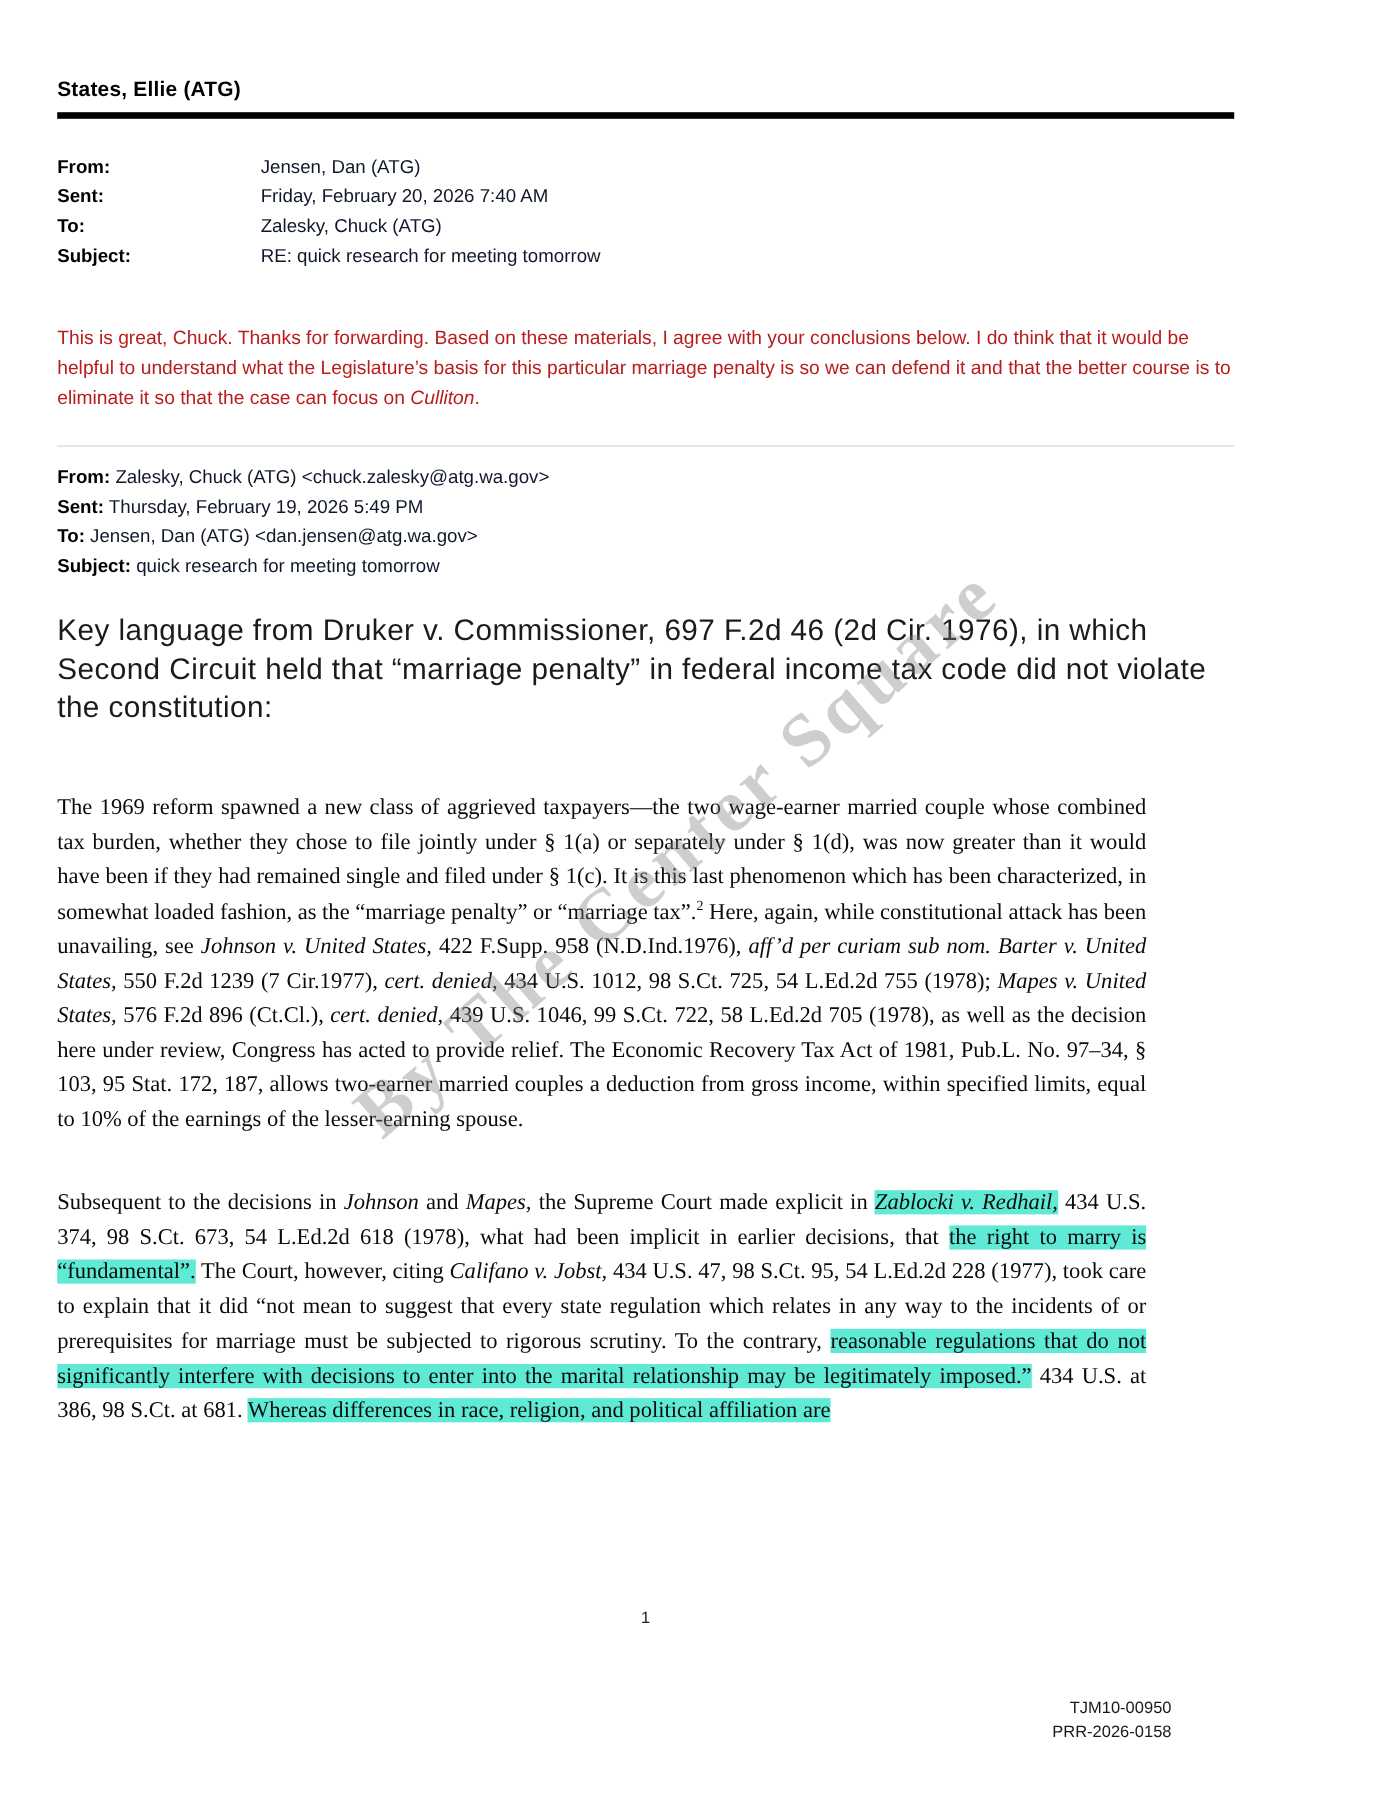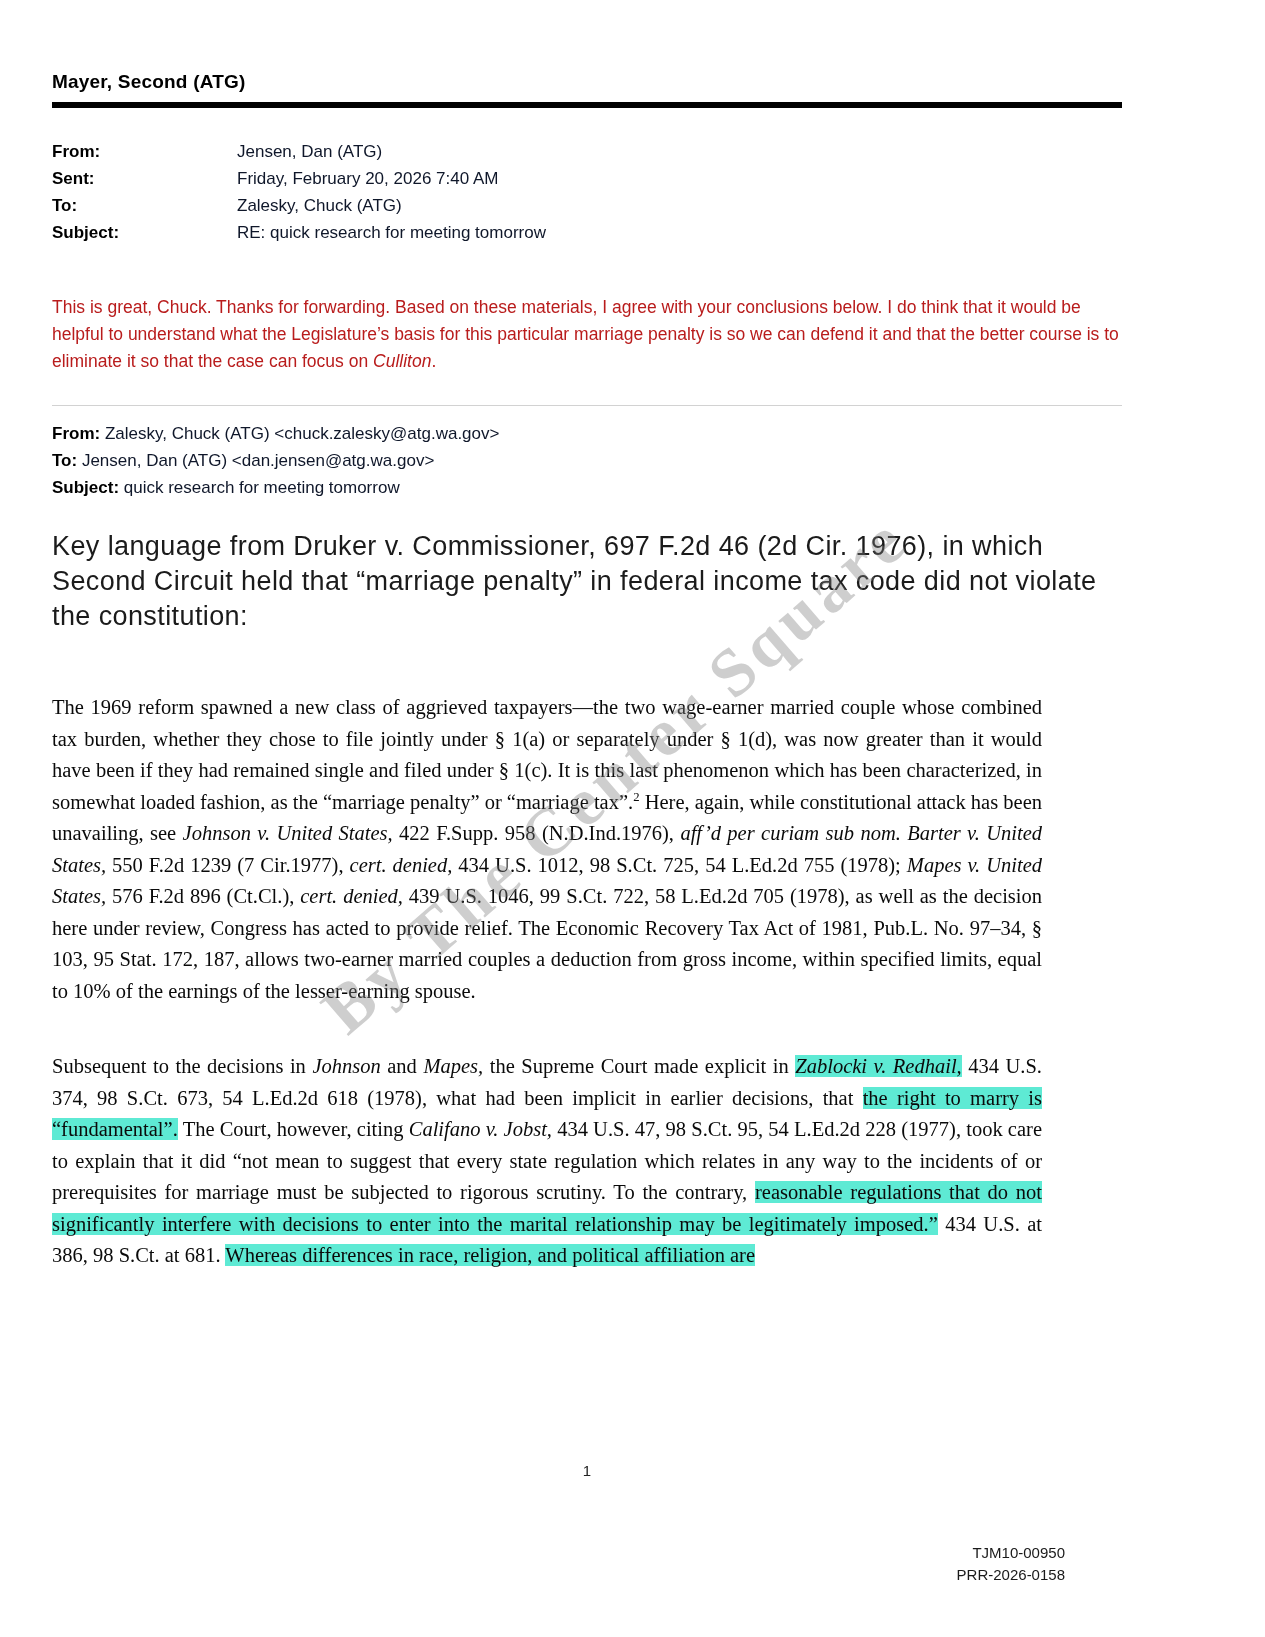--- a/index.html
+++ b/index.html
@@ -120,21 +120,21 @@
 </style>
 </head>
 <body>
 
 <div class="page">
 
   <div class="watermark">By The Center Square</div>
 
   <div class="content">
 
-    <div class="sender-name">Mayer, Second (ATG)</div>
+    <div class="sender-name">States, Ellie (ATG)</div>
     <div class="header-rule"></div>
 
     <div class="header-fields">
       <div class="field-row">
         <span class="field-label">From:</span>
         <span class="field-value">Jensen, Dan (ATG)</span>
       </div>
       <div class="field-row">
         <span class="field-label">Sent:</span>
         <span class="field-value">Friday, February 20, 2026 7:40 AM</span>
@@ -151,20 +151,23 @@
 
     <div class="email-body"><span>This is great, Chuck. Thanks for forwarding. Based on these materials, I agree with your conclusions below. I do think that it would be helpful to understand what the Legislature’s basis for this particular marriage penalty is so we can defend it and that the better course is to eliminate it so that the case can focus on </span><span class="i">Culliton</span><span>.</span></div>
 
     <hr class="quoted-divider">
 
     <div class="quoted-header">
       <div class="quoted-field-row">
         <span class="inline-label">From:</span><span class="field-value"> Zalesky, Chuck (ATG) &lt;chuck.zalesky@atg.wa.gov&gt;</span>
       </div>
       <div class="quoted-field-row">
+        <span class="inline-label">Sent:</span><span class="field-value"> Thursday, February 19, 2026 5:49 PM</span>
+      </div>
+      <div class="quoted-field-row">
         <span class="inline-label">To:</span><span class="field-value"> Jensen, Dan (ATG) &lt;dan.jensen@atg.wa.gov&gt;</span>
       </div>
       <div class="quoted-field-row">
         <span class="inline-label">Subject:</span><span class="field-value"> quick research for meeting tomorrow</span>
       </div>
     </div>
 
     <div class="key-heading">Key language from Druker v. Commissioner, 697 F.2d 46 (2d Cir. 1976), in which Second Circuit held that “marriage penalty” in federal income tax code did not violate the constitution:</div>
 
     <div class="quote-block quote-p1"><span>The 1969 reform spawned a new class of aggrieved taxpayers—the two wage-earner married couple whose combined tax burden, whether they chose to file jointly under § 1(a) or separately under § 1(d), was now greater than it would have been if they had remained single and filed under § 1(c). It is this last phenomenon which has been characterized, in somewhat loaded fashion, as the “marriage penalty” or “marriage tax”.</span><span class="sup">2</span><span> Here, again, while constitutional attack has been unavailing, see </span><span class="i">Johnson v. United States,</span><span> 422 F.Supp. 958 (N.D.Ind.1976), </span><span class="i">aff’d per curiam sub nom. Barter v. United States,</span><span> 550 F.2d 1239 (7 Cir.1977), </span><span class="i">cert. denied,</span><span> 434 U.S. 1012, 98 S.Ct. 725, 54 L.Ed.2d 755 (1978); </span><span class="i">Mapes v. United States,</span><span> 576 F.2d 896 (Ct.Cl.), </span><span class="i">cert. denied,</span><span> 439 U.S. 1046, 99 S.Ct. 722, 58 L.Ed.2d 705 (1978), as well as the decision here under review, Congress has acted to provide relief. The Economic Recovery Tax Act of 1981, Pub.L. No. 97–34, § 103, 95 Stat. 172, 187, allows two-earner married couples a deduction from gross income, within specified limits, equal to 10% of the earnings of the lesser-earning spouse.</span></div>

